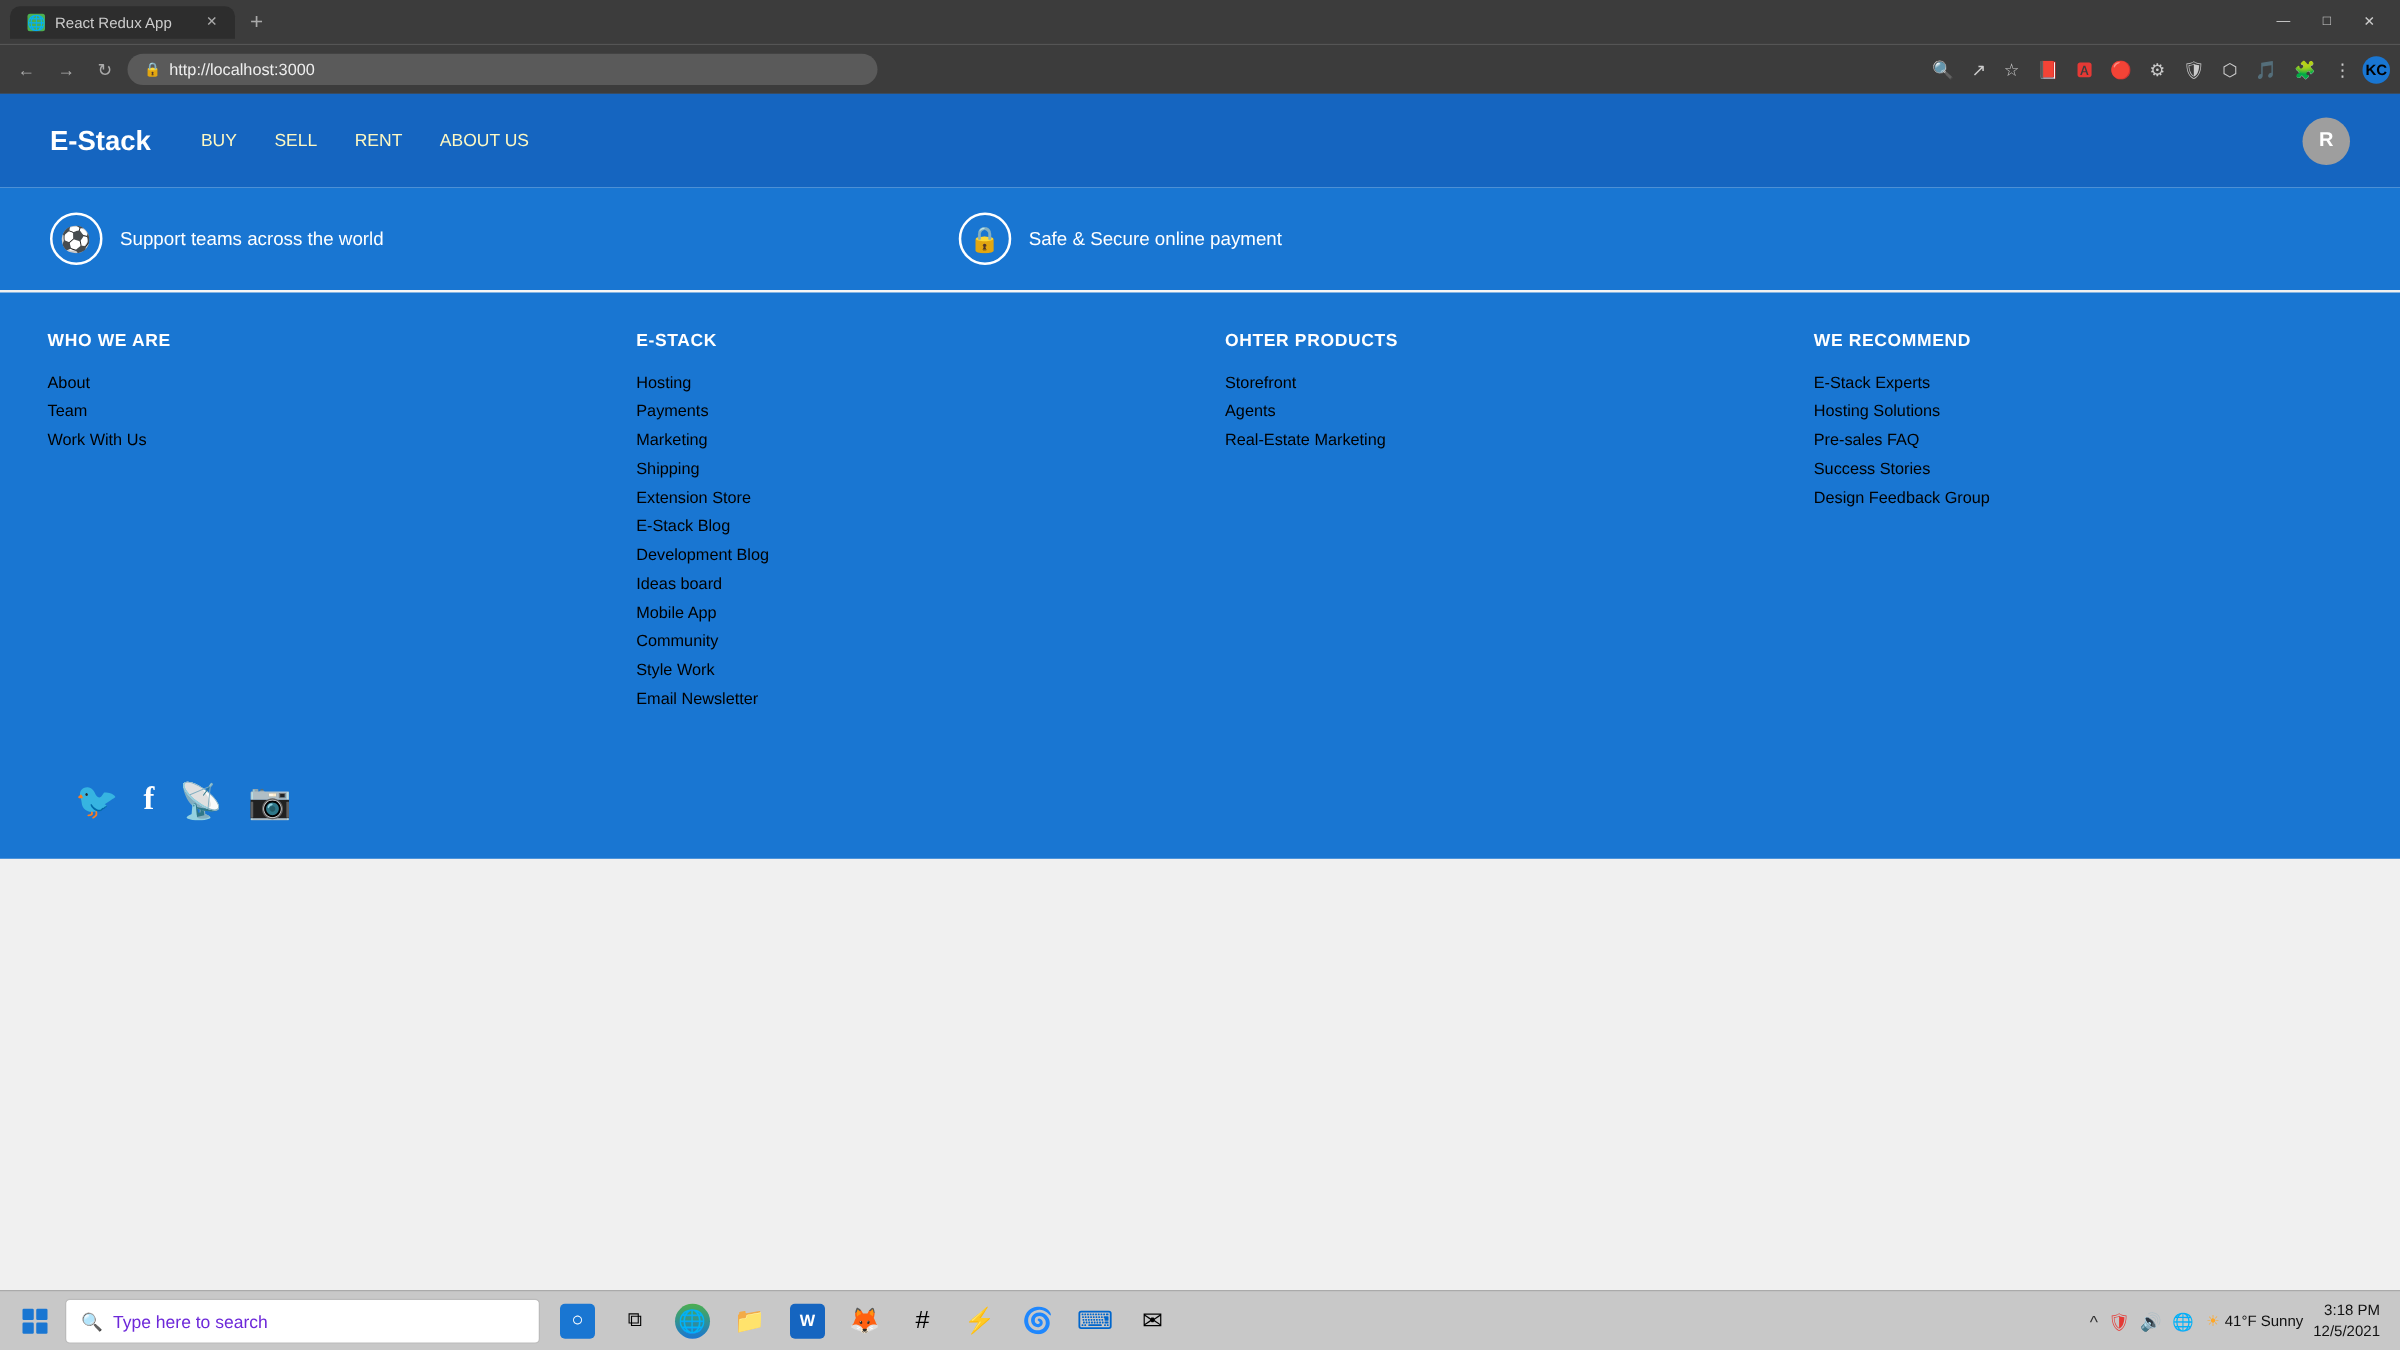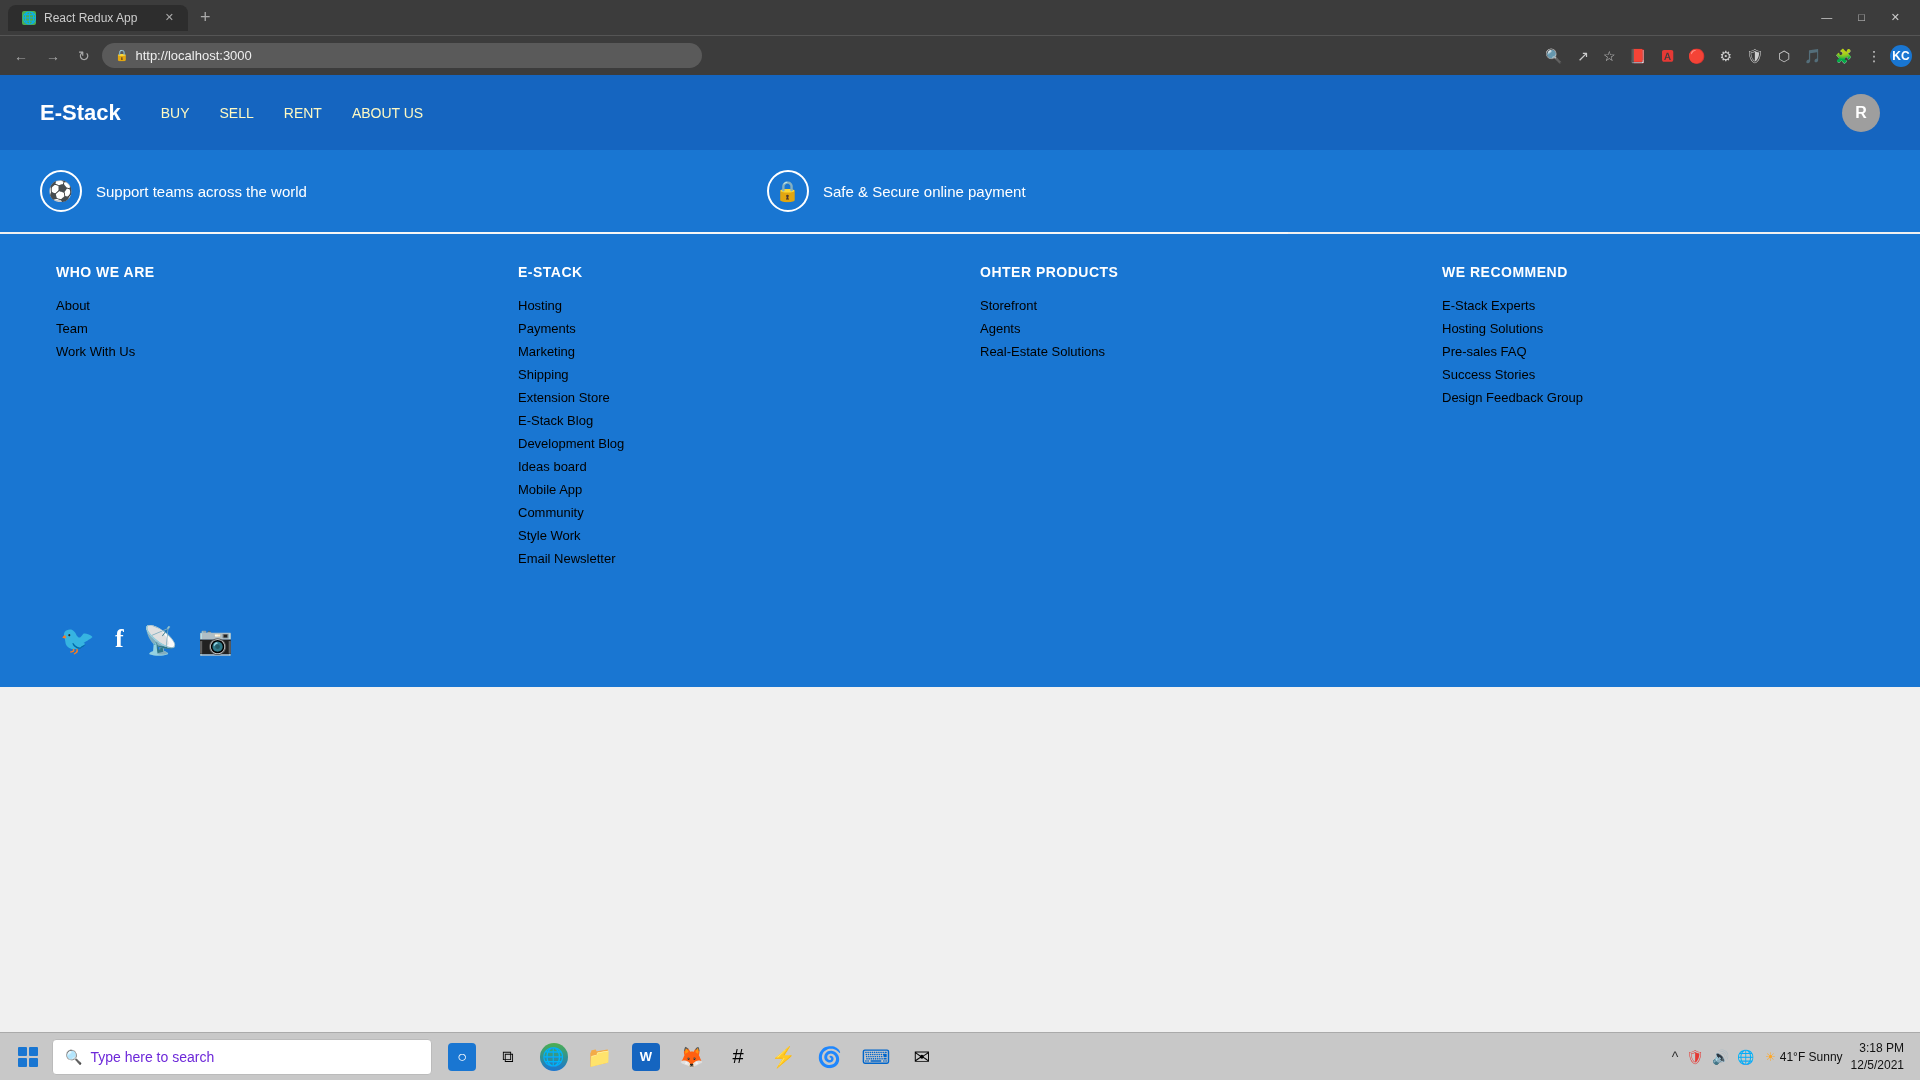--- a/index.html
+++ b/index.html
@@ -183,21 +183,21 @@
     .divider-line {
       height: 2px;
       background: rgba(255,255,255,0.4);
       margin: 0 40px;
       width: 65%;
     }
 
     
     .footer-content {
       background: #1976d2;
-      padding: 30px 56px;
+      padding: 30px 38px;
     }
     .footer-columns {
       display: flex;
       gap: 40px;
     }
     .footer-col {
       flex: 1;
     }
     .footer-col-title {
       color: white;
@@ -361,21 +361,21 @@
       <span class="toolbar-icon">☆</span>
       <span class="toolbar-icon" style="color:#e53935;">📕</span>
       <span class="toolbar-icon" style="color:#e53935;">🅰</span>
       <span class="toolbar-icon" style="color:#ff5252;">🔴</span>
       <span class="toolbar-icon">⚙</span>
       <span class="toolbar-icon">🛡</span>
       <span class="toolbar-icon">⬡</span>
       <span class="toolbar-icon">🎵</span>
       <span class="toolbar-icon">🧩</span>
       <span class="toolbar-icon">⋮</span>
-      <span class="toolbar-icon-colored" style="background:#1976d2;color:#ffffff;">KC</span>
+      <span class="toolbar-icon-colored" style="background:#1976d2;color:#000000;">KC</span>
     </div>
   </div>
 </div>
 
 <div class="website">
 
   <nav class="site-nav">
     <span class="site-logo">E-Stack</span>
     <ul class="nav-links">
       <li><a>BUY</a></li>
@@ -421,21 +421,21 @@
         <a class="footer-link">Mobile App</a>
         <a class="footer-link">Community</a>
         <a class="footer-link">Style Work</a>
         <a class="footer-link">Email Newsletter</a>
       </div>
 
       <div class="footer-col">
         <div class="footer-col-title">OHTER PRODUCTS</div>
         <a class="footer-link">Storefront</a>
         <a class="footer-link">Agents</a>
-        <a class="footer-link">Real-Estate Solutions</a>
+        <a class="footer-link">Real-Estate Marketing</a>
       </div>
 
 
       <div class="footer-col">
         <div class="footer-col-title">WE RECOMMEND</div>
         <a class="footer-link">E-Stack Experts</a>
         <a class="footer-link">Hosting Solutions</a>
         <a class="footer-link">Pre-sales FAQ</a>
         <a class="footer-link">Success Stories</a>
         <a class="footer-link">Design Feedback Group</a>

